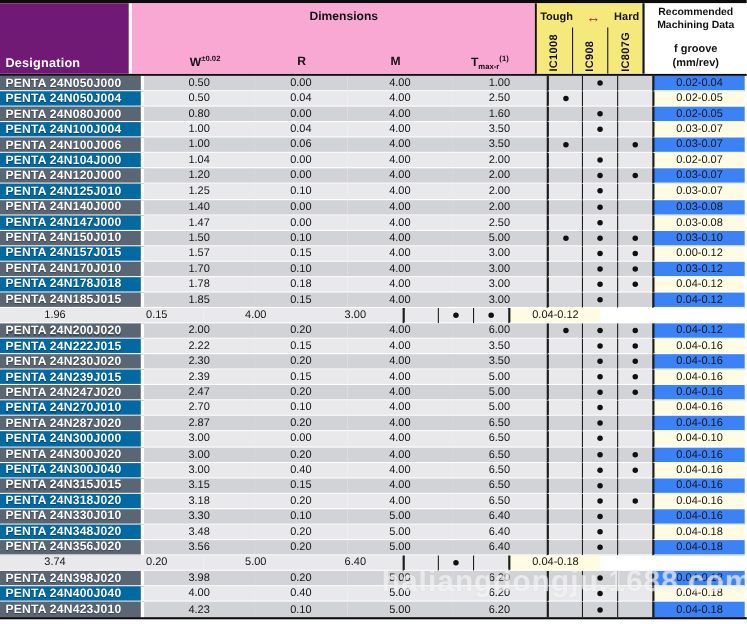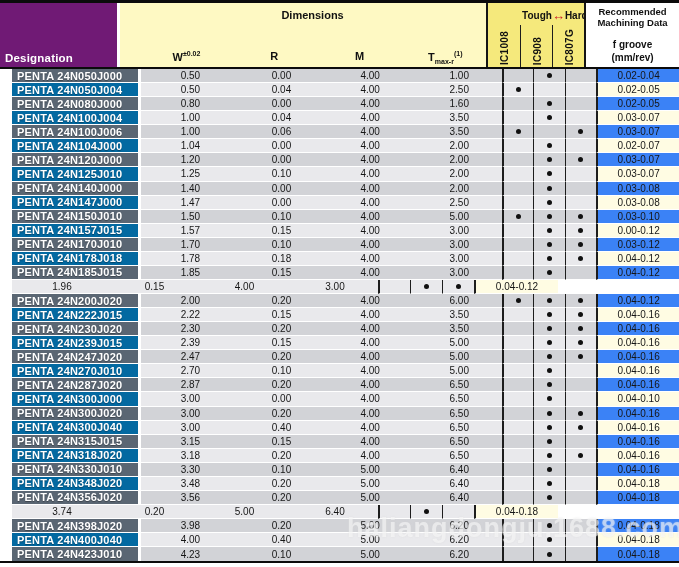--- a/index.html
+++ b/index.html
@@ -30,21 +30,21 @@
     background: #701a75;
     border-right: 3px solid #fff;
     display: flex; align-items: flex-end;
     padding: 0 0 3px 5px;
   }
   .th-designation span {
     color: #fff; font-weight: bold; font-size: 11.5px; letter-spacing: .2px;
   }
   .th-dimensions {
     width: 366px;
-    background: #fef9c3;
+    background: #f9a8d4;
     display: flex; flex-direction: column;
     position: relative;
     padding-left: 19px;
   }
   .dim-title {
     text-align: center; font-weight: bold; font-size: 11px; color: #111;
     padding-top: 6px;
   }
   .dim-cols {
     margin-top: auto;
@@ -63,21 +63,21 @@
   .th-grades {
     width: 98px;
     background: #f5e97c;
     border-left: 2px solid #151515;
     display: flex; flex-direction: column;
   }
   .tough-hard {
     height: 22px;
     display: flex; align-items: center; justify-content: space-between;
     padding: 3px 3px 0 3px;
-    font-weight: bold; font-size: 10px; color: #111; margin-left: 31px;
+    font-weight: bold; font-size: 10px; color: #111;
   }
   .tough-hard .arrow { color: #cc2027; font-size: 13px; line-height: 0; font-weight: bold; }
   .grade-cols { flex: 1; display: flex; }
   .grade-cols .gh {
     width: 32px; position: relative;
   }
   .grade-cols .gh + .gh { border-left: 1px solid #1d1d1d; }
   .vlabel {
     position: absolute; bottom: 2px; left: 50%;
     transform: translateX(-50%) rotate(180deg);
@@ -99,21 +99,20 @@
   .fgroove {
     margin-top: auto; text-align: center; font-weight: bold; font-size: 10px;
     color: #111; line-height: 1.25; padding-bottom: 3px;
   }
 
   
   .tbody {
     height: 494px;
     display: flex; flex-direction: column;
     border-bottom: 2px solid #0b0b0b;
-    padding-left: 12px;
   }
   .tr { flex: 1 1 0; display: flex; min-height: 0; }
   .td {
     display: flex; align-items: center; justify-content: center;
     font-size: 10px; color: #161616;
     border-bottom: 1px solid #fff;
     overflow: hidden;
   }
   .tr:last-child .td { border-bottom: none; }
 

